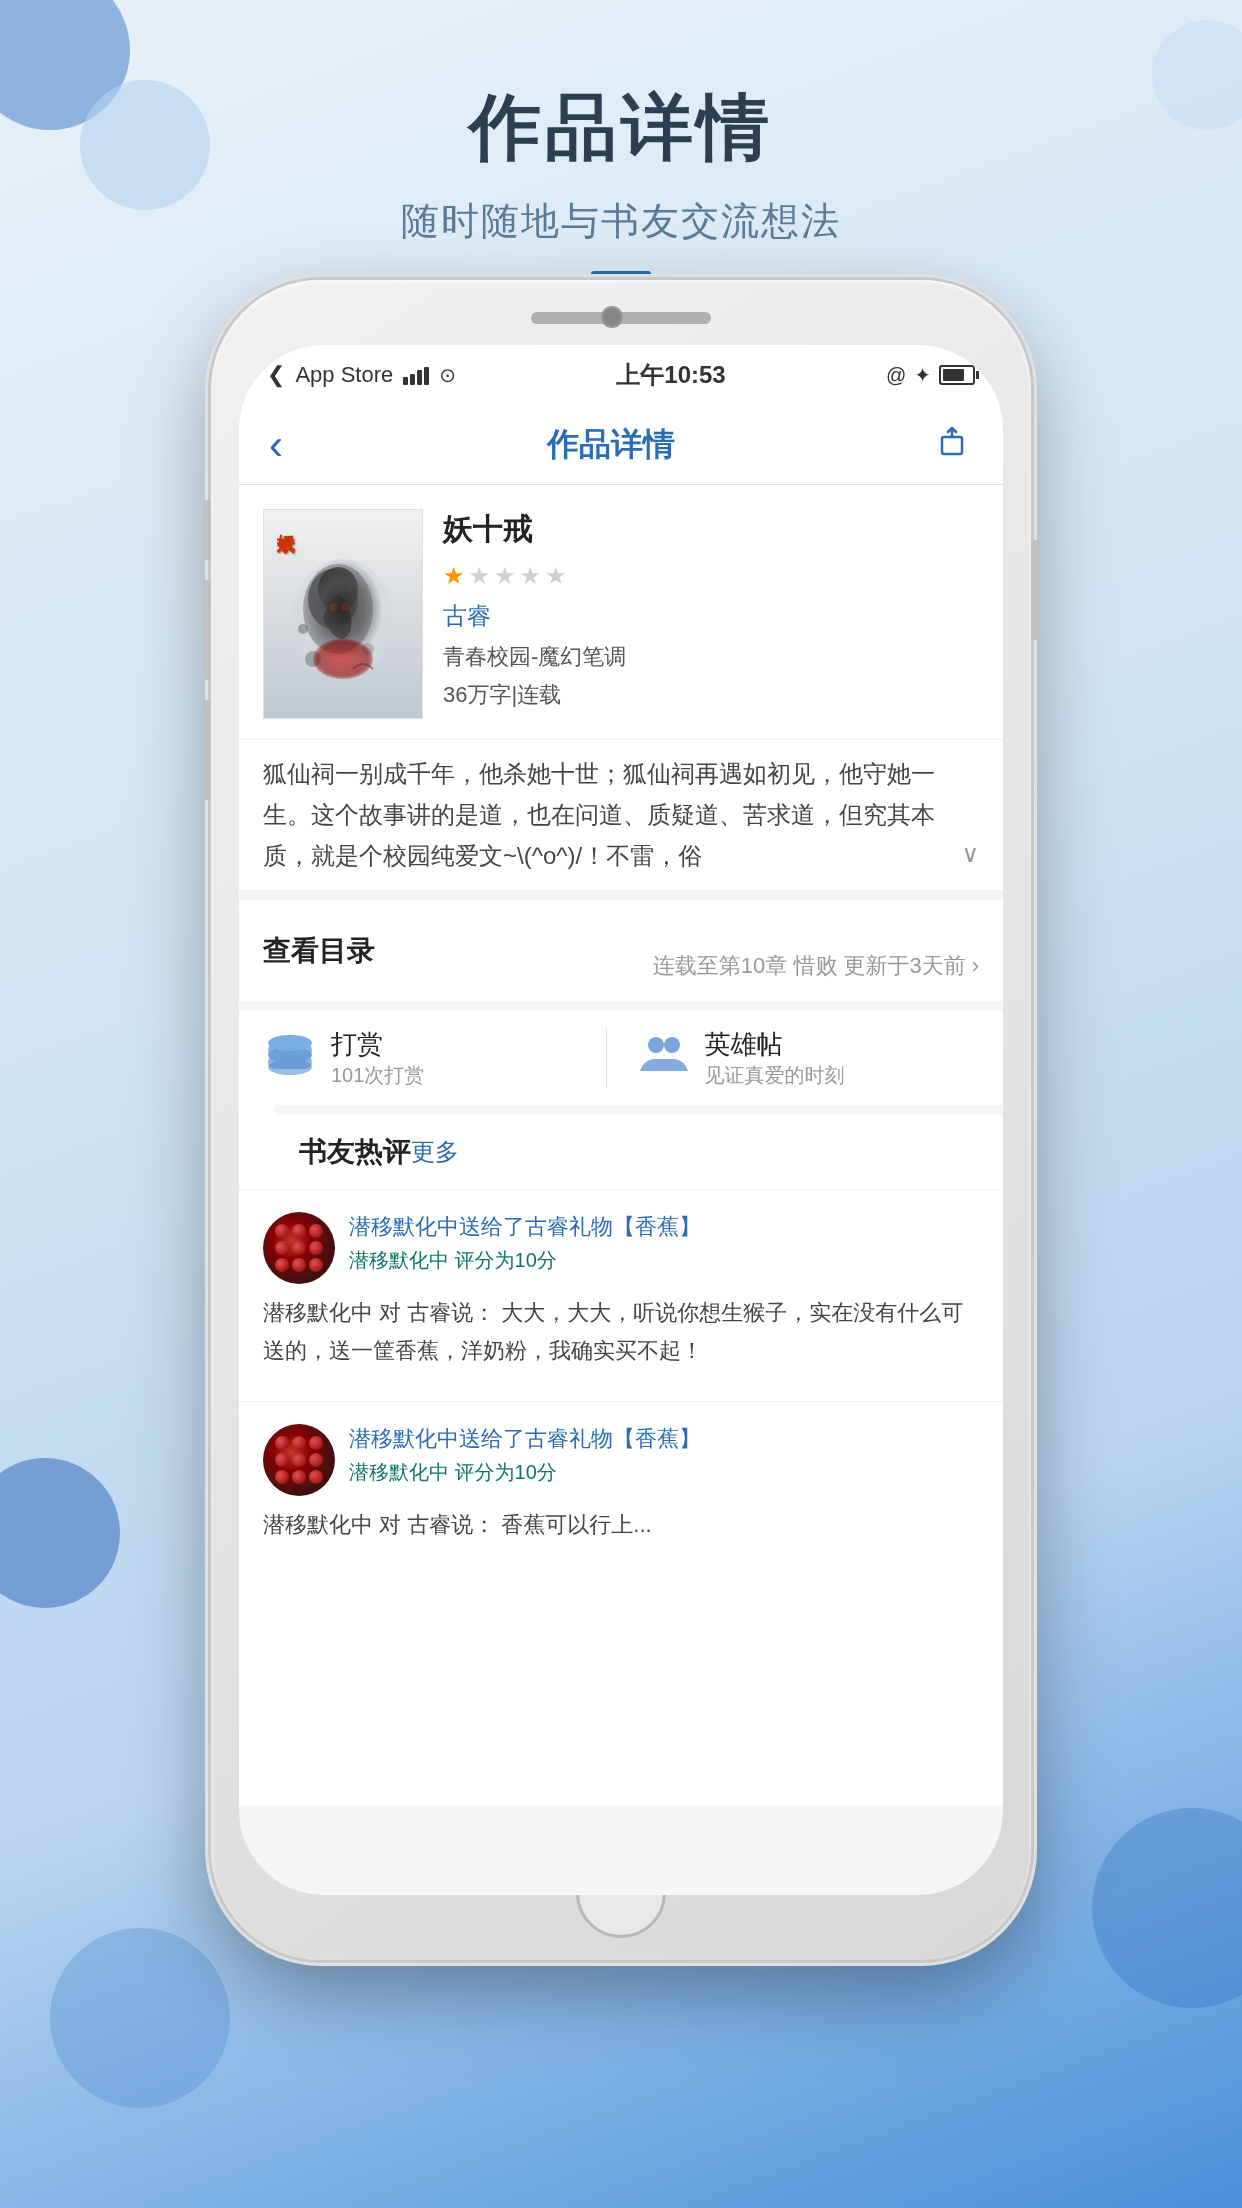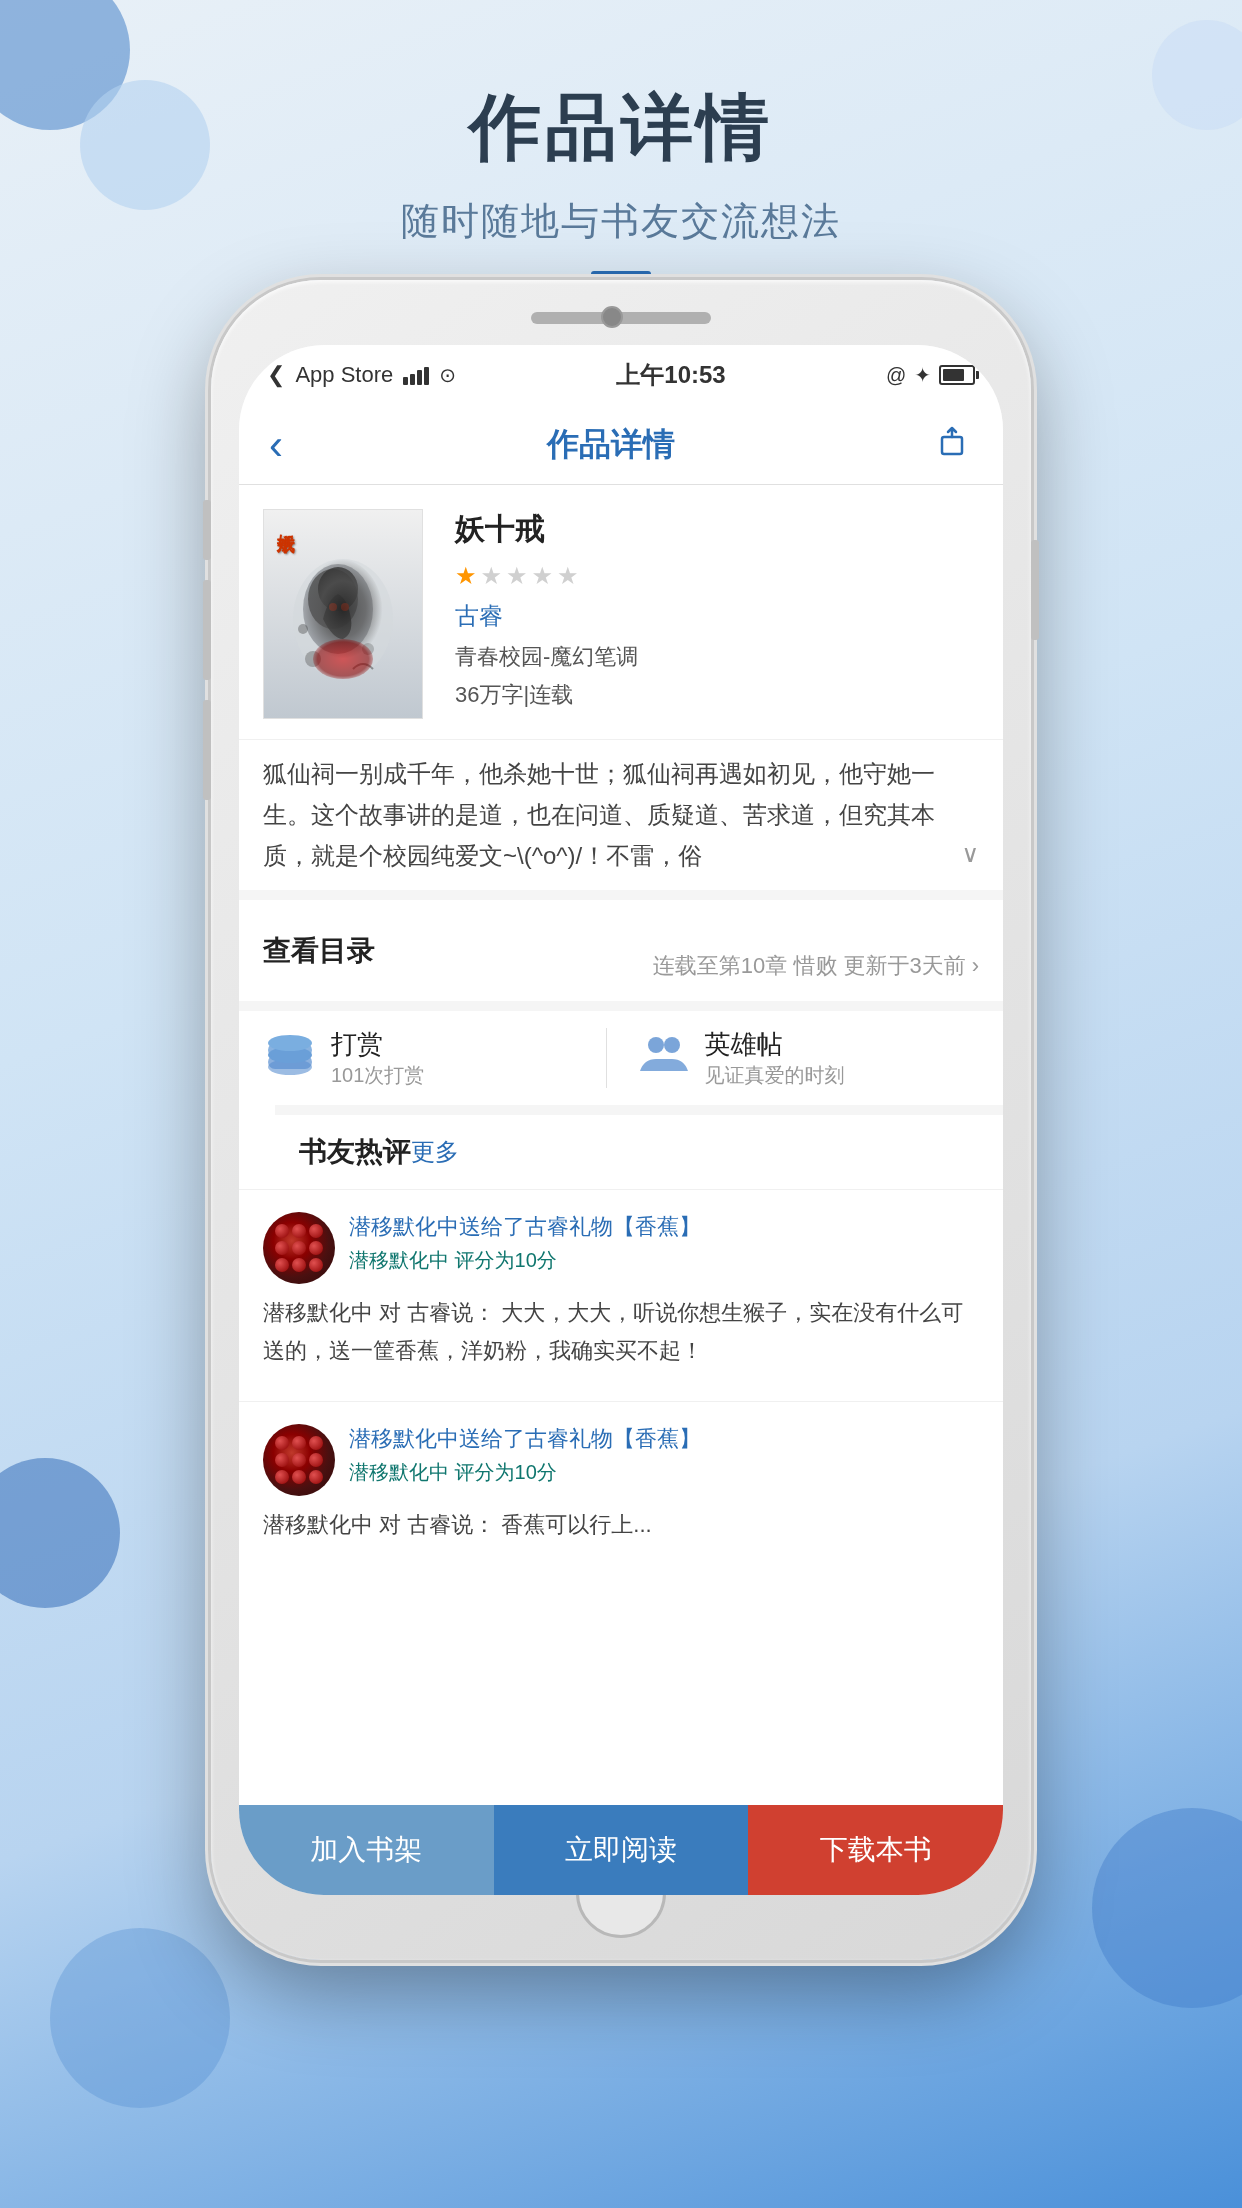--- a/index.html
+++ b/index.html
@@ -349,21 +349,20 @@
       height: 40px;
       background: radial-gradient(ellipse, #cc0000 0%, #880000 60%, transparent 80%);
       bottom: 10px;
       left: 30px;
       border-radius: 50%;
       opacity: 0.6;
     }
 
     .book-meta {
       flex: 1;
-      margin-left: 12px;
     }
     .book-title {
       font-size: 30px;
       font-weight: 600;
       color: #222;
       margin-bottom: 12px;
     }
     .book-rating {
       display: flex;
       gap: 4px;
@@ -785,21 +784,16 @@
             <div class="review-meta">
               <div class="review-title-link">潜移默化中送给了古睿礼物【香蕉】</div>
               <div class="review-user-info">潜移默化中  评分为10分</div>
             </div>
           </div>
           <div class="review-body">潜移默化中 对 古睿说：  香蕉可以行上...</div>
         </div>
 
       </div>
 
-      <div class="bottom-bar">
-        <div class="bottom-btn btn-add">加入书架</div>
-        <div class="bottom-btn btn-read">立即阅读</div>
-        <div class="bottom-btn btn-download">下载本书</div>
-      </div>
 
     </div>
   </div>
 </div>
 
 </body></html>

